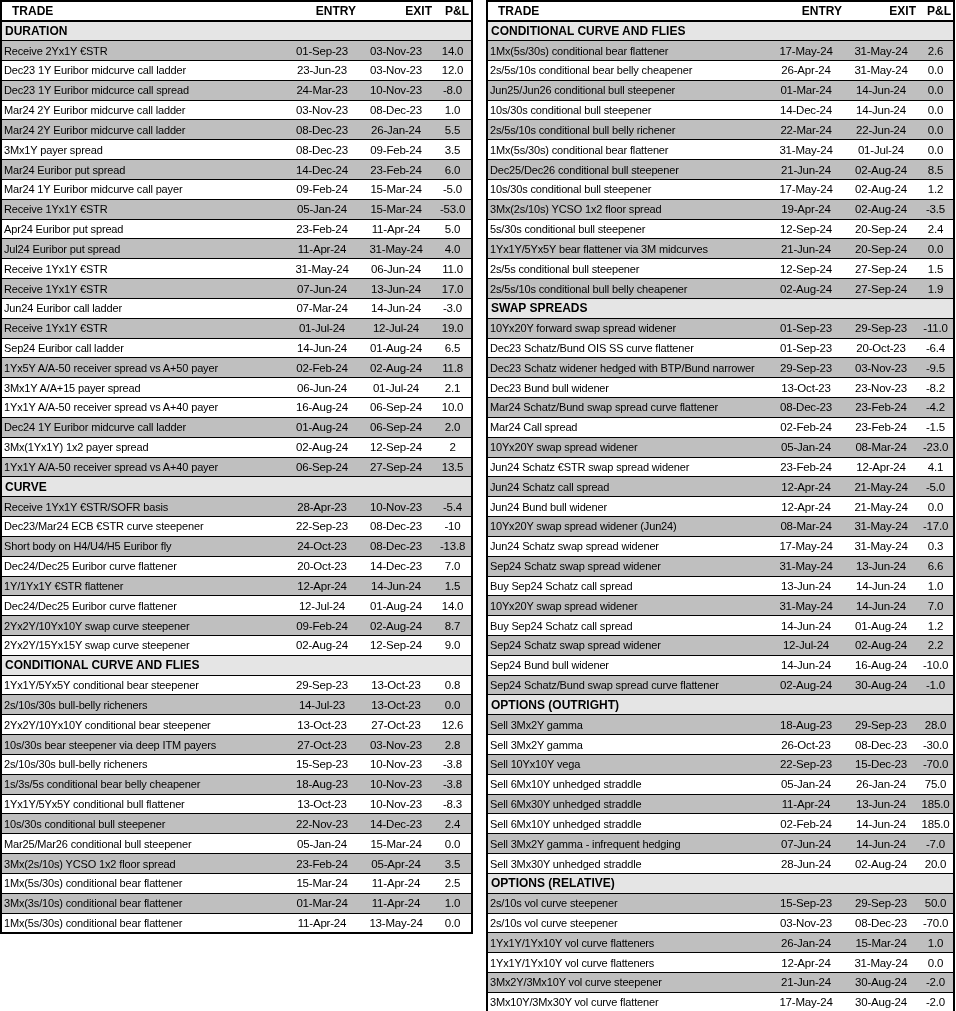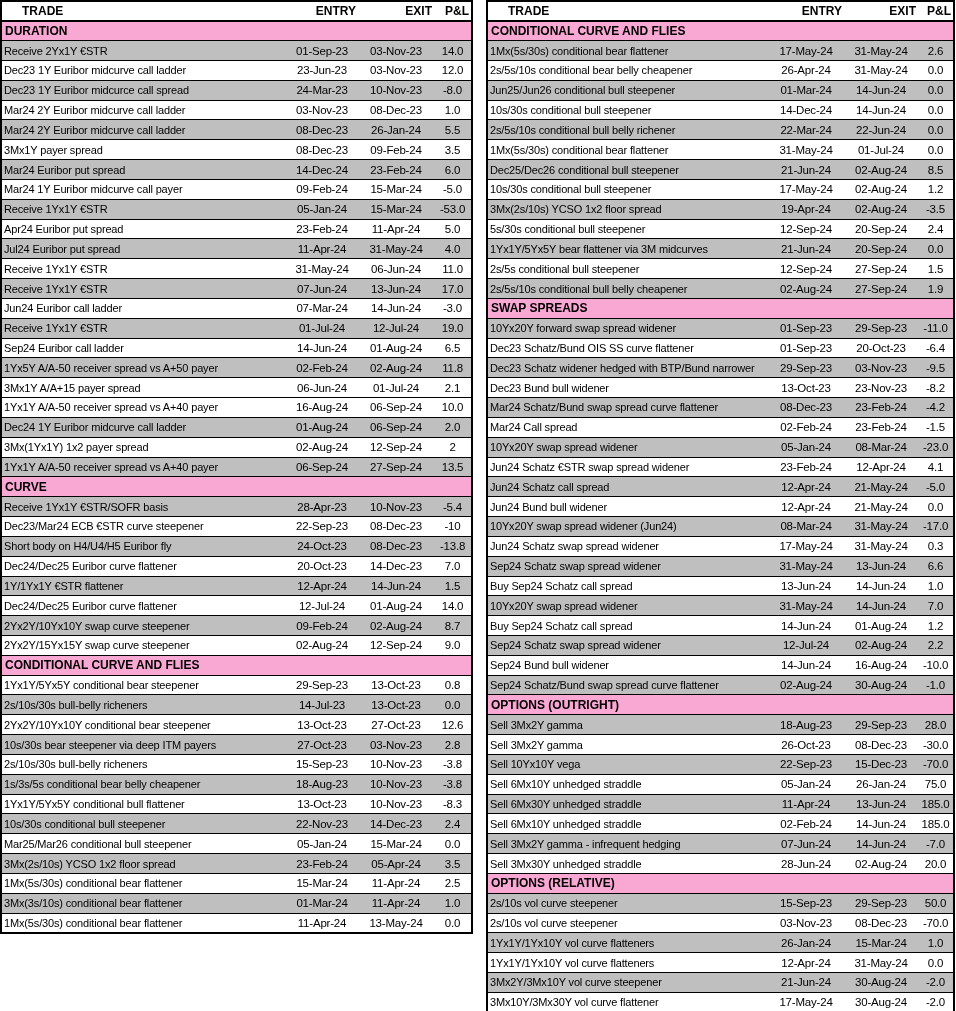--- a/index.html
+++ b/index.html
@@ -36,28 +36,28 @@
     white-space: nowrap;
     vertical-align: middle;
   }
   tr.header-row th {
     font-size: 12px;
     font-weight: bold;
     border-bottom: 2px solid #000;
     background: #ffffff;
     text-align: right;
   }
-  tr.header-row th.c-trade { text-align: left; padding-left: 20px; }
+  tr.header-row th.c-trade { text-align: left; padding-left: 10px; }
 
   tr.section-row td {
     font-size: 12px;
     font-weight: bold;
     text-align: left;
     padding-left: 3px;
-    background: #f9a8d4;
+    background: #e5e5e5;
   }
 
   td.c-trade {
     font-size: 11px;
     text-align: left;
     padding-left: 3px;
     letter-spacing: -0.15px;
   }
   td.c-date, td.c-num {
     font-size: 11.5px;

